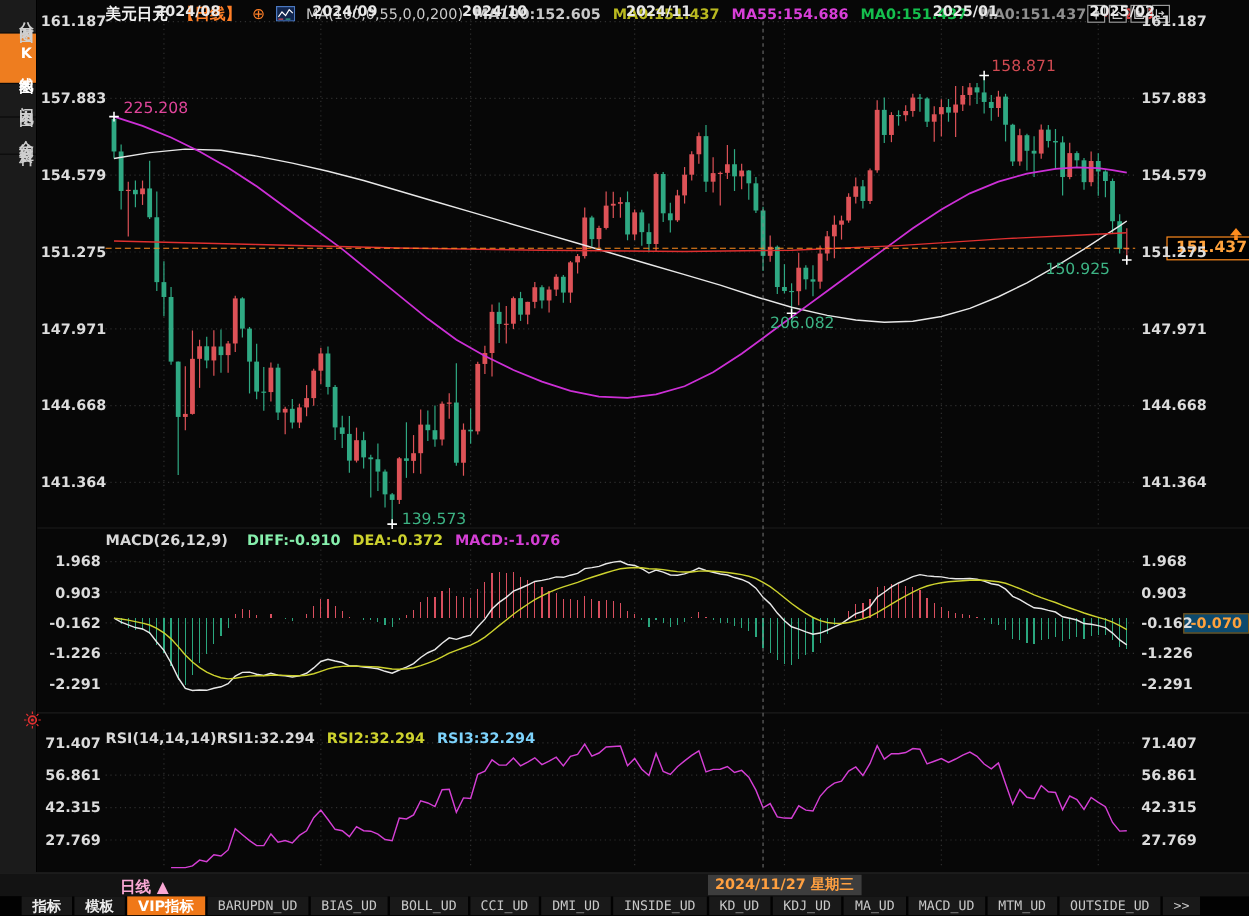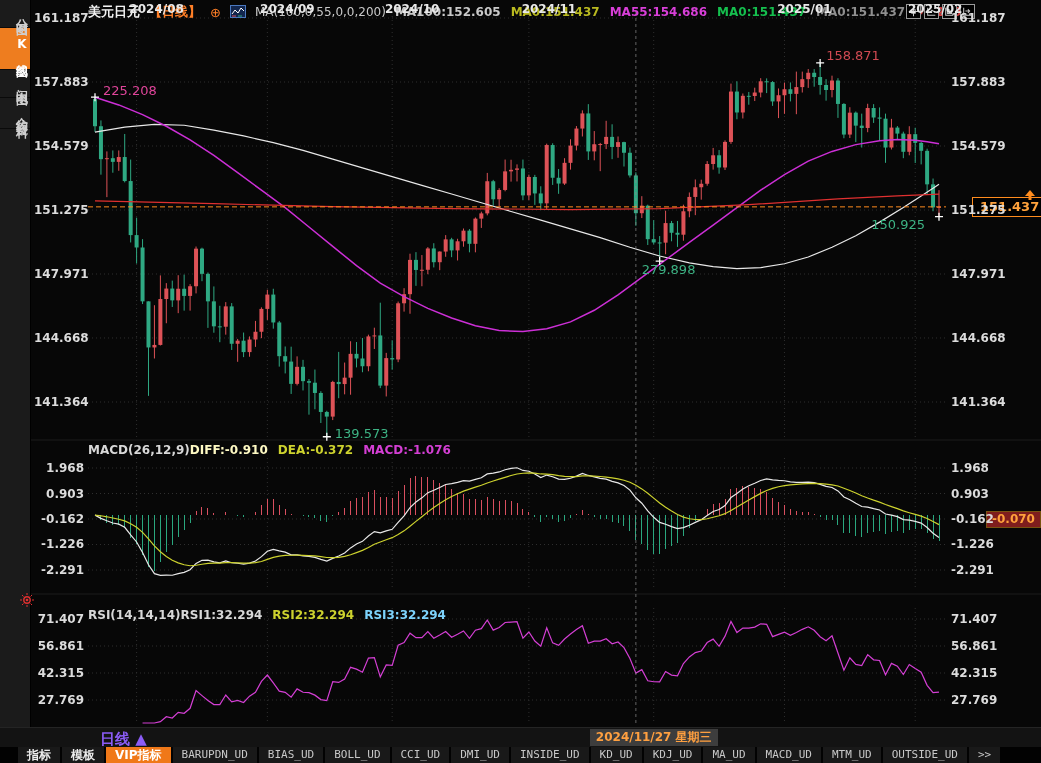--- a/index.html
+++ b/index.html
@@ -26,26 +26,26 @@
   .axlbl{position:absolute;font-size:12px;font-weight:600;color:#dcdcdc;line-height:14px;height:14px;white-space:nowrap;}
   .axlbl.l{left:34px;width:50px;text-align:right;}
   .axlbl.r{left:951px;text-align:left;}
   
   .phead{position:absolute;left:88px;display:flex;gap:0;font-size:12px;font-weight:bold;white-space:nowrap;}
   
   .ann{position:absolute;font-size:13px;font-weight:normal;white-space:nowrap;}
   
   .pricebox{position:absolute;background:#000;border:1px solid #ff8c1e;color:#ffa23c;
     font-size:13px;font-weight:bold;padding:1px 7px 2px 7px;}
-  .valbox{position:absolute;background:#7f1d1d;border:1px solid #7a5210;color:#ffa23c;
+  .valbox{position:absolute;background:#0c4a6e;border:1px solid #7a5210;color:#ffa23c;
     font-size:12px;font-weight:bold;padding:0 5px 1px 5px;}
   
   #xstrip{position:absolute;left:0;top:727px;width:1041px;height:20px;background:#131313;border-top:1px solid #242424;}
   .xlbl{position:absolute;top:2px;font-size:12px;font-weight:bold;color:#e8e8e8;white-space:nowrap;}
-  #periodlbl{position:absolute;left:100px;top:2px;color:#8b5cf6;font-size:15px;font-weight:bold;}
+  #periodlbl{position:absolute;left:100px;top:2px;color:#f9a8d4;font-size:13px;font-weight:bold;}
   #xcursor{position:absolute;top:1px;background:#3d3d3d;color:#ffa040;font-size:12px;font-weight:bold;
     padding:0 6px;white-space:nowrap;}
   
   #toolbar{position:absolute;left:0;top:747px;width:1041px;height:16px;background:#020202;display:flex;align-items:stretch;}
   #toolbar .lead{width:18px;background:#020202;}
   .tbtn{background:#191919;color:#c8c8c8;font-family:"DejaVu Sans Mono","Liberation Mono",monospace;
     font-size:11px;line-height:16px;padding:0 9px;margin-right:2px;cursor:pointer;white-space:nowrap;}
   .tbtn.cn{font-family:"DejaVu Sans","Liberation Sans",sans-serif;color:#ececec;font-weight:bold;font-size:12px;}
   .tbtn.active{background:#f07818;color:#ffffff;}
   #alerticon{position:absolute;left:19px;top:592px;}
@@ -585,21 +585,21 @@
       <span class="wicon">
         <svg width="11" height="11" viewBox="0 0 13 13">
           <path d="M2 2v9h9M4 6h5M7 4l2 2-2 2" fill="none" stroke="#c8c8c8" stroke-width="1.2"></path>
         </svg>
       </span>
     </div>
 
   <div class="phead" id="macdhead" style="top:443px">
     <span style="color:#d8d8d8">MACD(26,12,9)</span>
     <span id="macdvals" style="display: inline-flex; gap: 10px;">
-        <span style="color: #fef9c3;">DIFF:-0.910</span>
+        <span style="color: #86efac; margin-left: 16px;">DIFF:-0.910</span>
         <span style="color: rgb(205, 210, 46);">DEA:-0.372</span>
         <span style="color: rgb(212, 63, 212);">MACD:-1.076</span>
       </span>
   </div>
 
   <div class="phead" id="rsihead" style="top:608px">
     <span style="color:#d8d8d8">RSI(14,14,14)</span>
     <span id="rsivals" style="display: inline-flex; gap: 10px;">
         <span style="color: rgb(216, 216, 216);">RSI1:32.294</span>
         <span style="color: rgb(205, 210, 46);">RSI2:32.294</span>
@@ -653,21 +653,21 @@
       <div class="tbtn">KDJ_UD</div>
       <div class="tbtn">MA_UD</div>
       <div class="tbtn">MACD_UD</div>
       <div class="tbtn">MTM_UD</div>
       <div class="tbtn">OUTSIDE_UD</div>
       <div class="tbtn">&gt;&gt;</div>
     </div>
 <div class="ann" style="left: 103px; top: 83.1711px; color: rgb(224, 69, 154);">225.208</div>
     <div class="ann" style="left: 826.127px; top: 47.8836px; color: rgb(208, 74, 82);">158.871</div>
     <div class="ann" style="left: 334.803px; top: 425.752px; color: rgb(61, 179, 132);">139.573</div>
-    <div class="ann" style="left: 641.648px; top: 262.053px; color: rgb(61, 179, 132);">279.898</div>
+    <div class="ann" style="left: 641.648px; top: 262.053px; color: rgb(61, 179, 132);">206.082</div>
     <div class="ann" style="left: 925px; top: 216.693px; color: rgb(61, 179, 132); transform: translateX(-100%);">150.925</div>
     <div class="axlbl l" style="top: 11px;">161.187</div>
     <div class="axlbl r" style="top: 11px;">161.187</div>
     <div class="axlbl l" style="top: 75.0032px;">157.883</div>
     <div class="axlbl r" style="top: 75.0032px;">157.883</div>
     <div class="axlbl l" style="top: 139.006px;">154.579</div>
     <div class="axlbl r" style="top: 139.006px;">154.579</div>
     <div class="axlbl l" style="top: 203.01px;">151.275</div>
     <div class="axlbl r" style="top: 203.01px;">151.275</div>
     <div class="axlbl l" style="top: 267.013px;">147.971</div>

